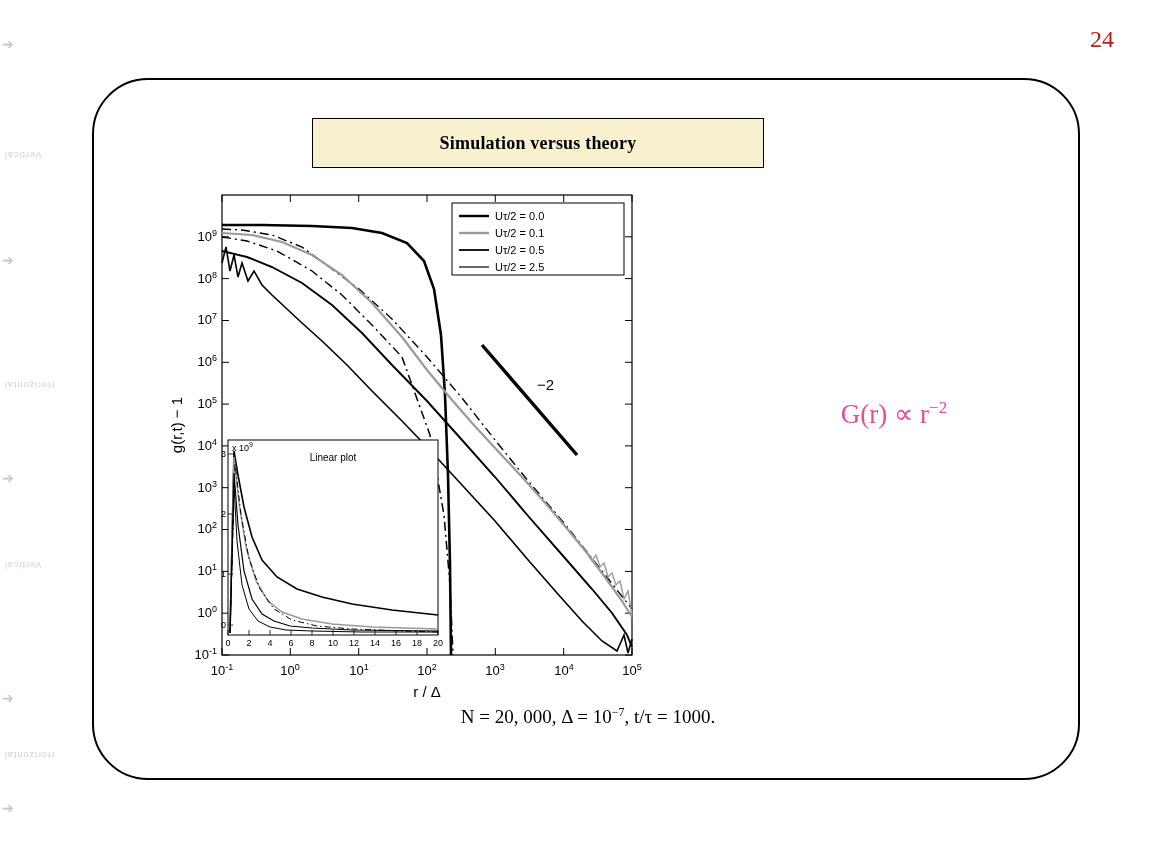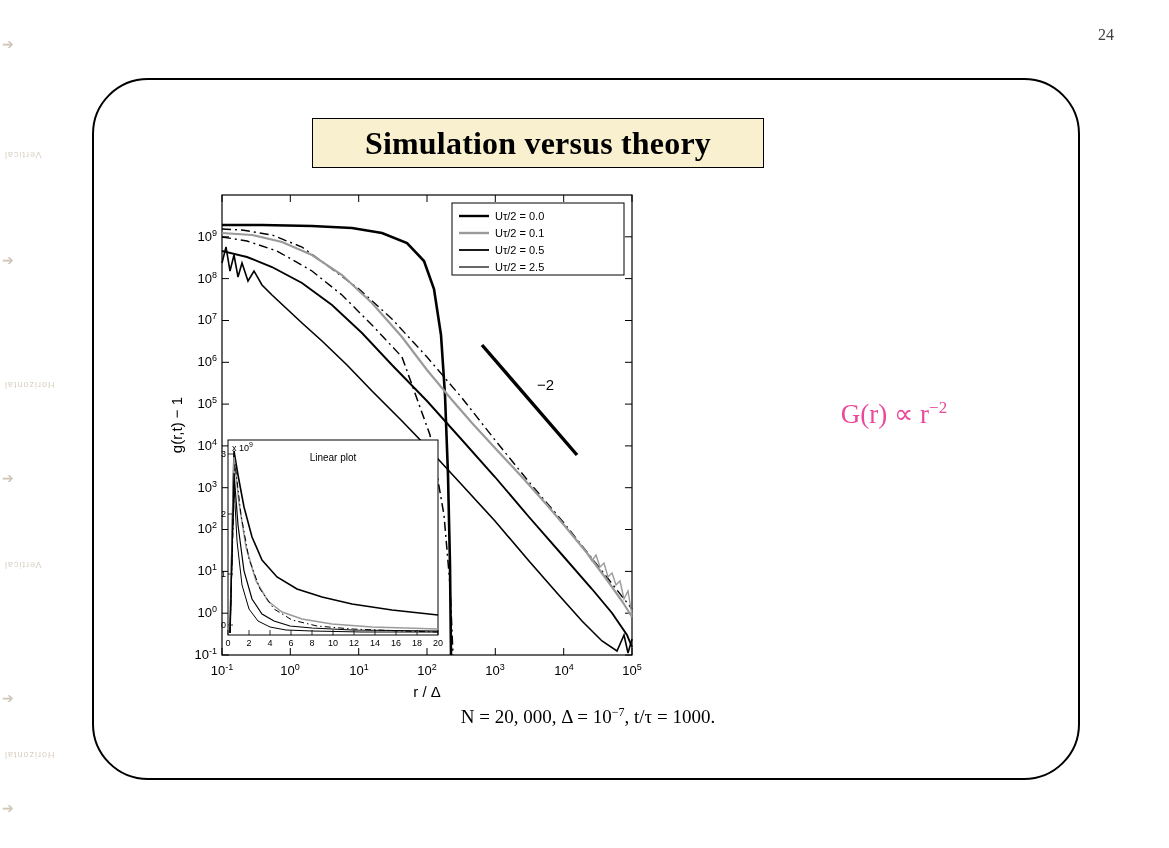--- a/index.html
+++ b/index.html
@@ -19,36 +19,36 @@
     position:absolute;left:4px;
     color:#d8cfc2;font-size:9px;letter-spacing:1px;
     transform:rotate(180deg);
     font-family:"Liberation Sans", sans-serif;
   }
   .arrow-mark{
     position:absolute;left:2px;color:#cfc6b8;font-size:14px;
   }
   .page-number{
     position:absolute;right:55px;top:26px;
-    font-size:16px;color:#404040;
+    font-size:24px;color:#b91c1c;
     font-family:"Liberation Serif", serif;
   }
   .slide{
     position:absolute;left:92px;top:78px;width:988px;height:702px;
     border:2.5px solid #000;border-radius:56px;
     background:#fff;
     box-sizing:border-box;
   }
   .title-box{
     position:absolute;left:218px;top:38px;width:450px;height:48px;
     background:#f8f0cf;border:1.6px solid #000;
     display:flex;align-items:center;justify-content:center;
   }
   .title-box span{
-    font-size:32px;font-weight:bold;letter-spacing:.2px;color:#000;
+    font-size:18px;font-weight:bold;letter-spacing:.2px;color:#000;
     font-family:"Liberation Serif", serif;
   }
   .formula{
     position:absolute;left:650px;top:318px;width:300px;
     text-align:center;font-size:27px;color:#ec4899;
     font-family:"Liberation Serif", serif;
   }
   .formula sup{font-size:17px;}
   .caption{
     position:absolute;left:0;top:625px;width:988px;text-align:center;

